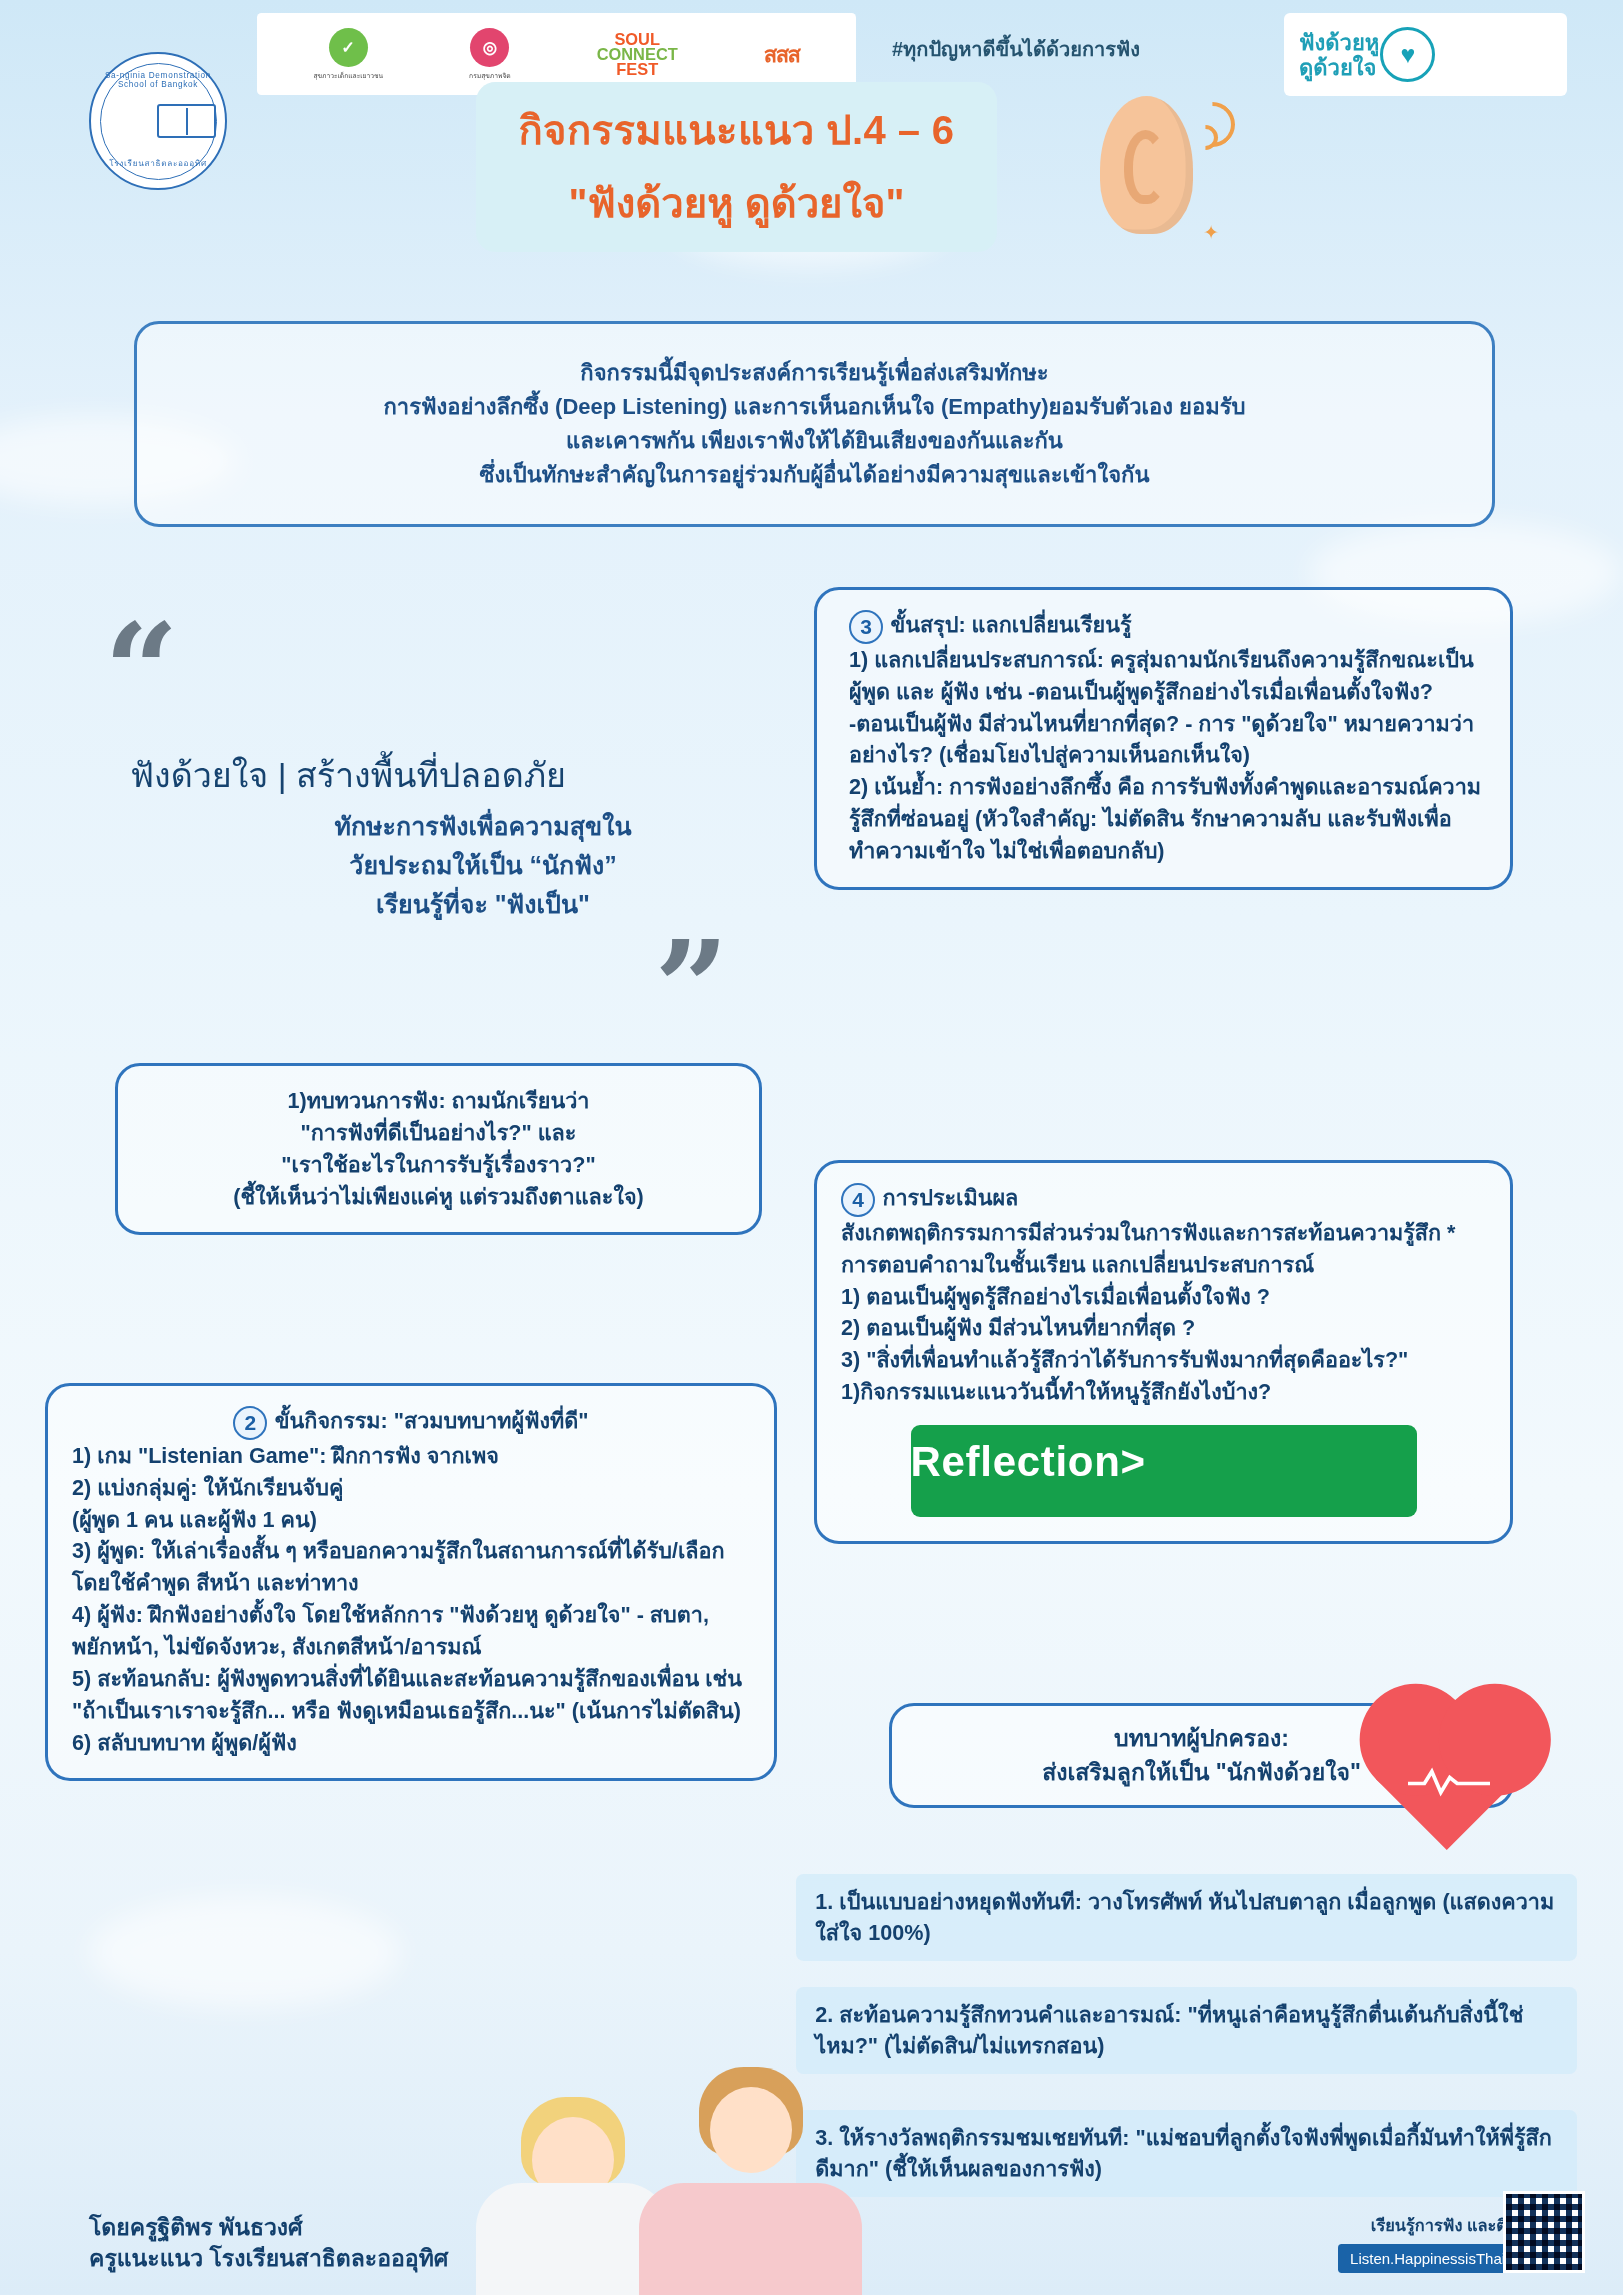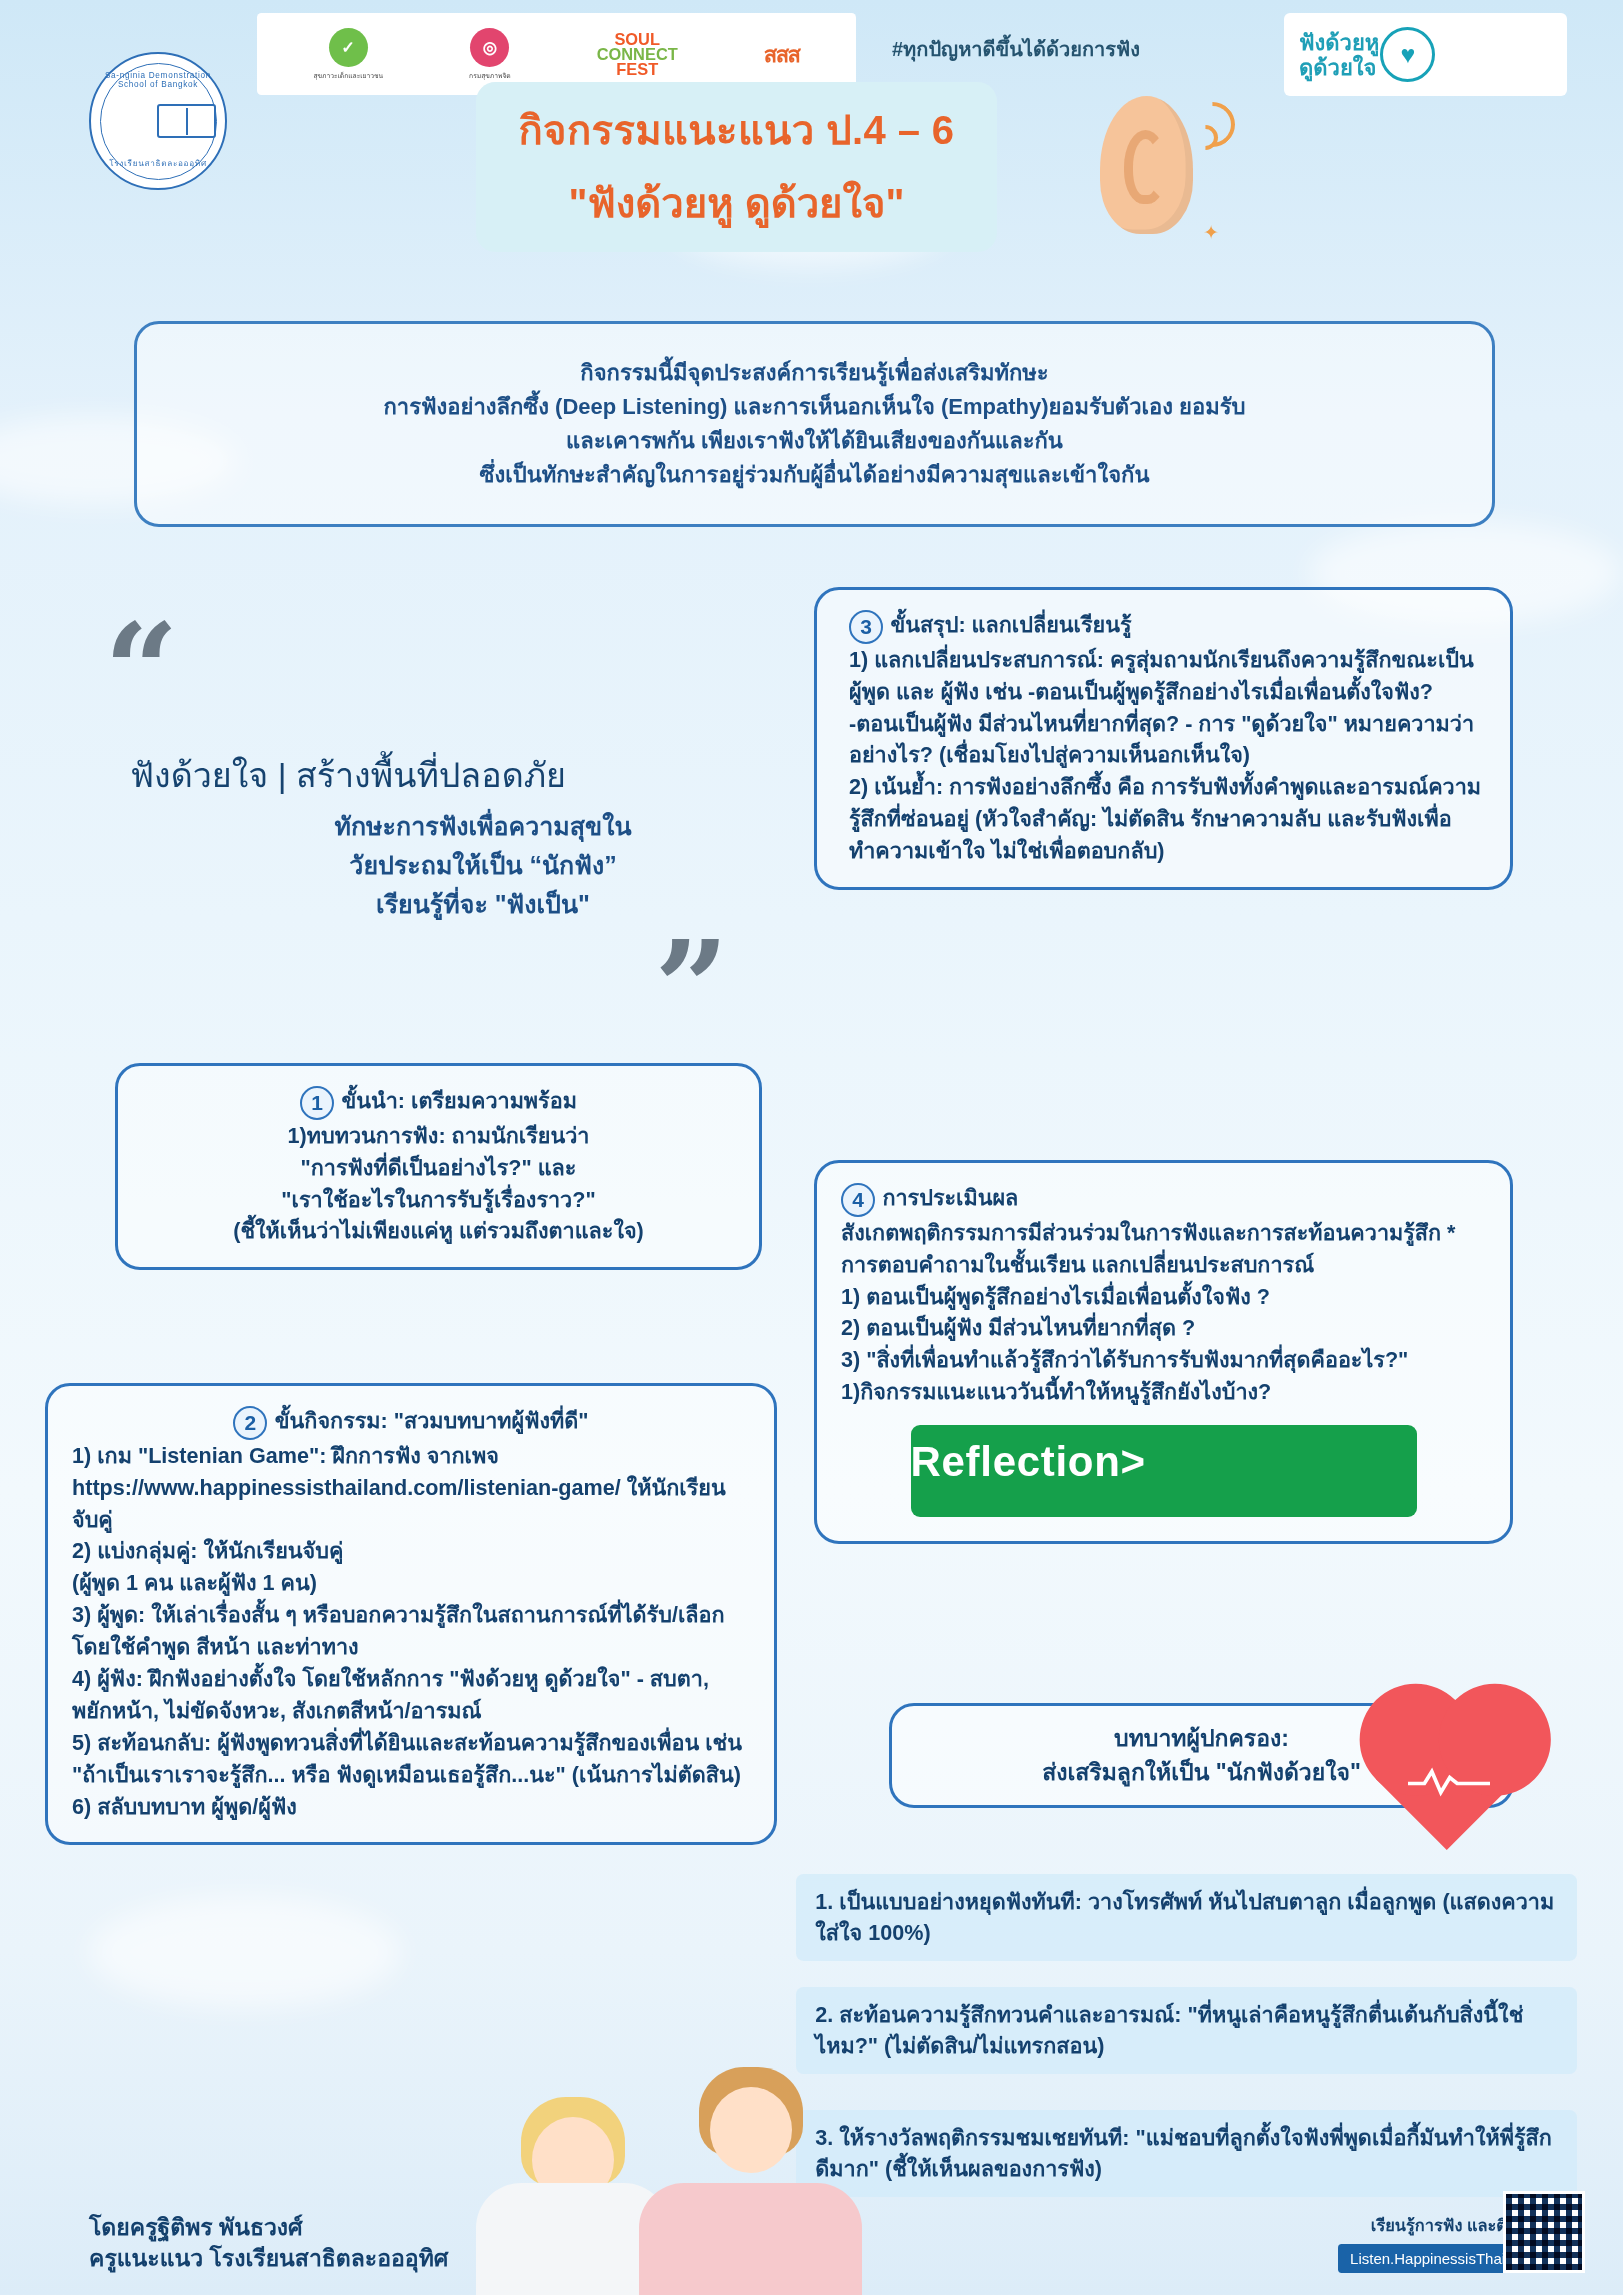--- a/index.html
+++ b/index.html
@@ -269,35 +269,31 @@
   <div class="quote-title">ฟังด้วยใจ | สร้างพื้นที่ปลอดภัย</div>
   <div class="quote-sub">
     <div>ทักษะการฟังเพื่อความสุขใน</div>
     <div>วัยประถมให้เป็น  “นักฟัง”</div>
     <div>เรียนรู้ที่จะ "ฟังเป็น"</div>
   </div>
   <div class="qmark-close">”</div>
 </div>
 
 <div class="card card1">
-  <p>
-    <span class="step-num">1</span><span>ขั้นนำ: เตรียมความพร้อม</span>
-  </p>
   <p>1)ทบทวนการฟัง: ถามนักเรียนว่า</p>
   <p>"การฟังที่ดีเป็นอย่างไร?" และ</p>
   <p>"เราใช้อะไรในการรับรู้เรื่องราว?"</p>
   <p>(ชี้ให้เห็นว่าไม่เพียงแค่หู แต่รวมถึงตาและใจ)</p>
 </div>
 
 <div class="card card2">
   <p style="text-align:center;">
     <span class="step-num">2</span><span>ขั้นกิจกรรม: "สวมบทบาทผู้ฟังที่ดี"</span>
   </p>
   <p>1) เกม "Listenian Game": ฝึกการฟัง จากเพจ</p>
-  <p>https://www.happinessisthailand.com/listenian-game/  ให้นักเรียนจับคู่</p>
   <p>2) แบ่งกลุ่มคู่: ให้นักเรียนจับคู่</p>
   <p>(ผู้พูด 1 คน และผู้ฟัง 1 คน)</p>
   <p>3) ผู้พูด: ให้เล่าเรื่องสั้น ๆ หรือบอกความรู้สึกในสถานการณ์ที่ได้รับ/เลือก โดยใช้คำพูด สีหน้า และท่าทาง</p>
   <p>4) ผู้ฟัง: ฝึกฟังอย่างตั้งใจ โดยใช้หลักการ "ฟังด้วยหู ดูด้วยใจ" - สบตา, พยักหน้า, ไม่ขัดจังหวะ, สังเกตสีหน้า/อารมณ์</p>
   <p>5) สะท้อนกลับ: ผู้ฟังพูดทวนสิ่งที่ได้ยินและสะท้อนความรู้สึกของเพื่อน เช่น "ถ้าเป็นเราเราจะรู้สึก... หรือ ฟังดูเหมือนเธอรู้สึก...นะ" (เน้นการไม่ตัดสิน)</p>
   <p>6) สลับบทบาท ผู้พูด/ผู้ฟัง</p>
 </div>
 
 <div class="card card3">
   <p>

